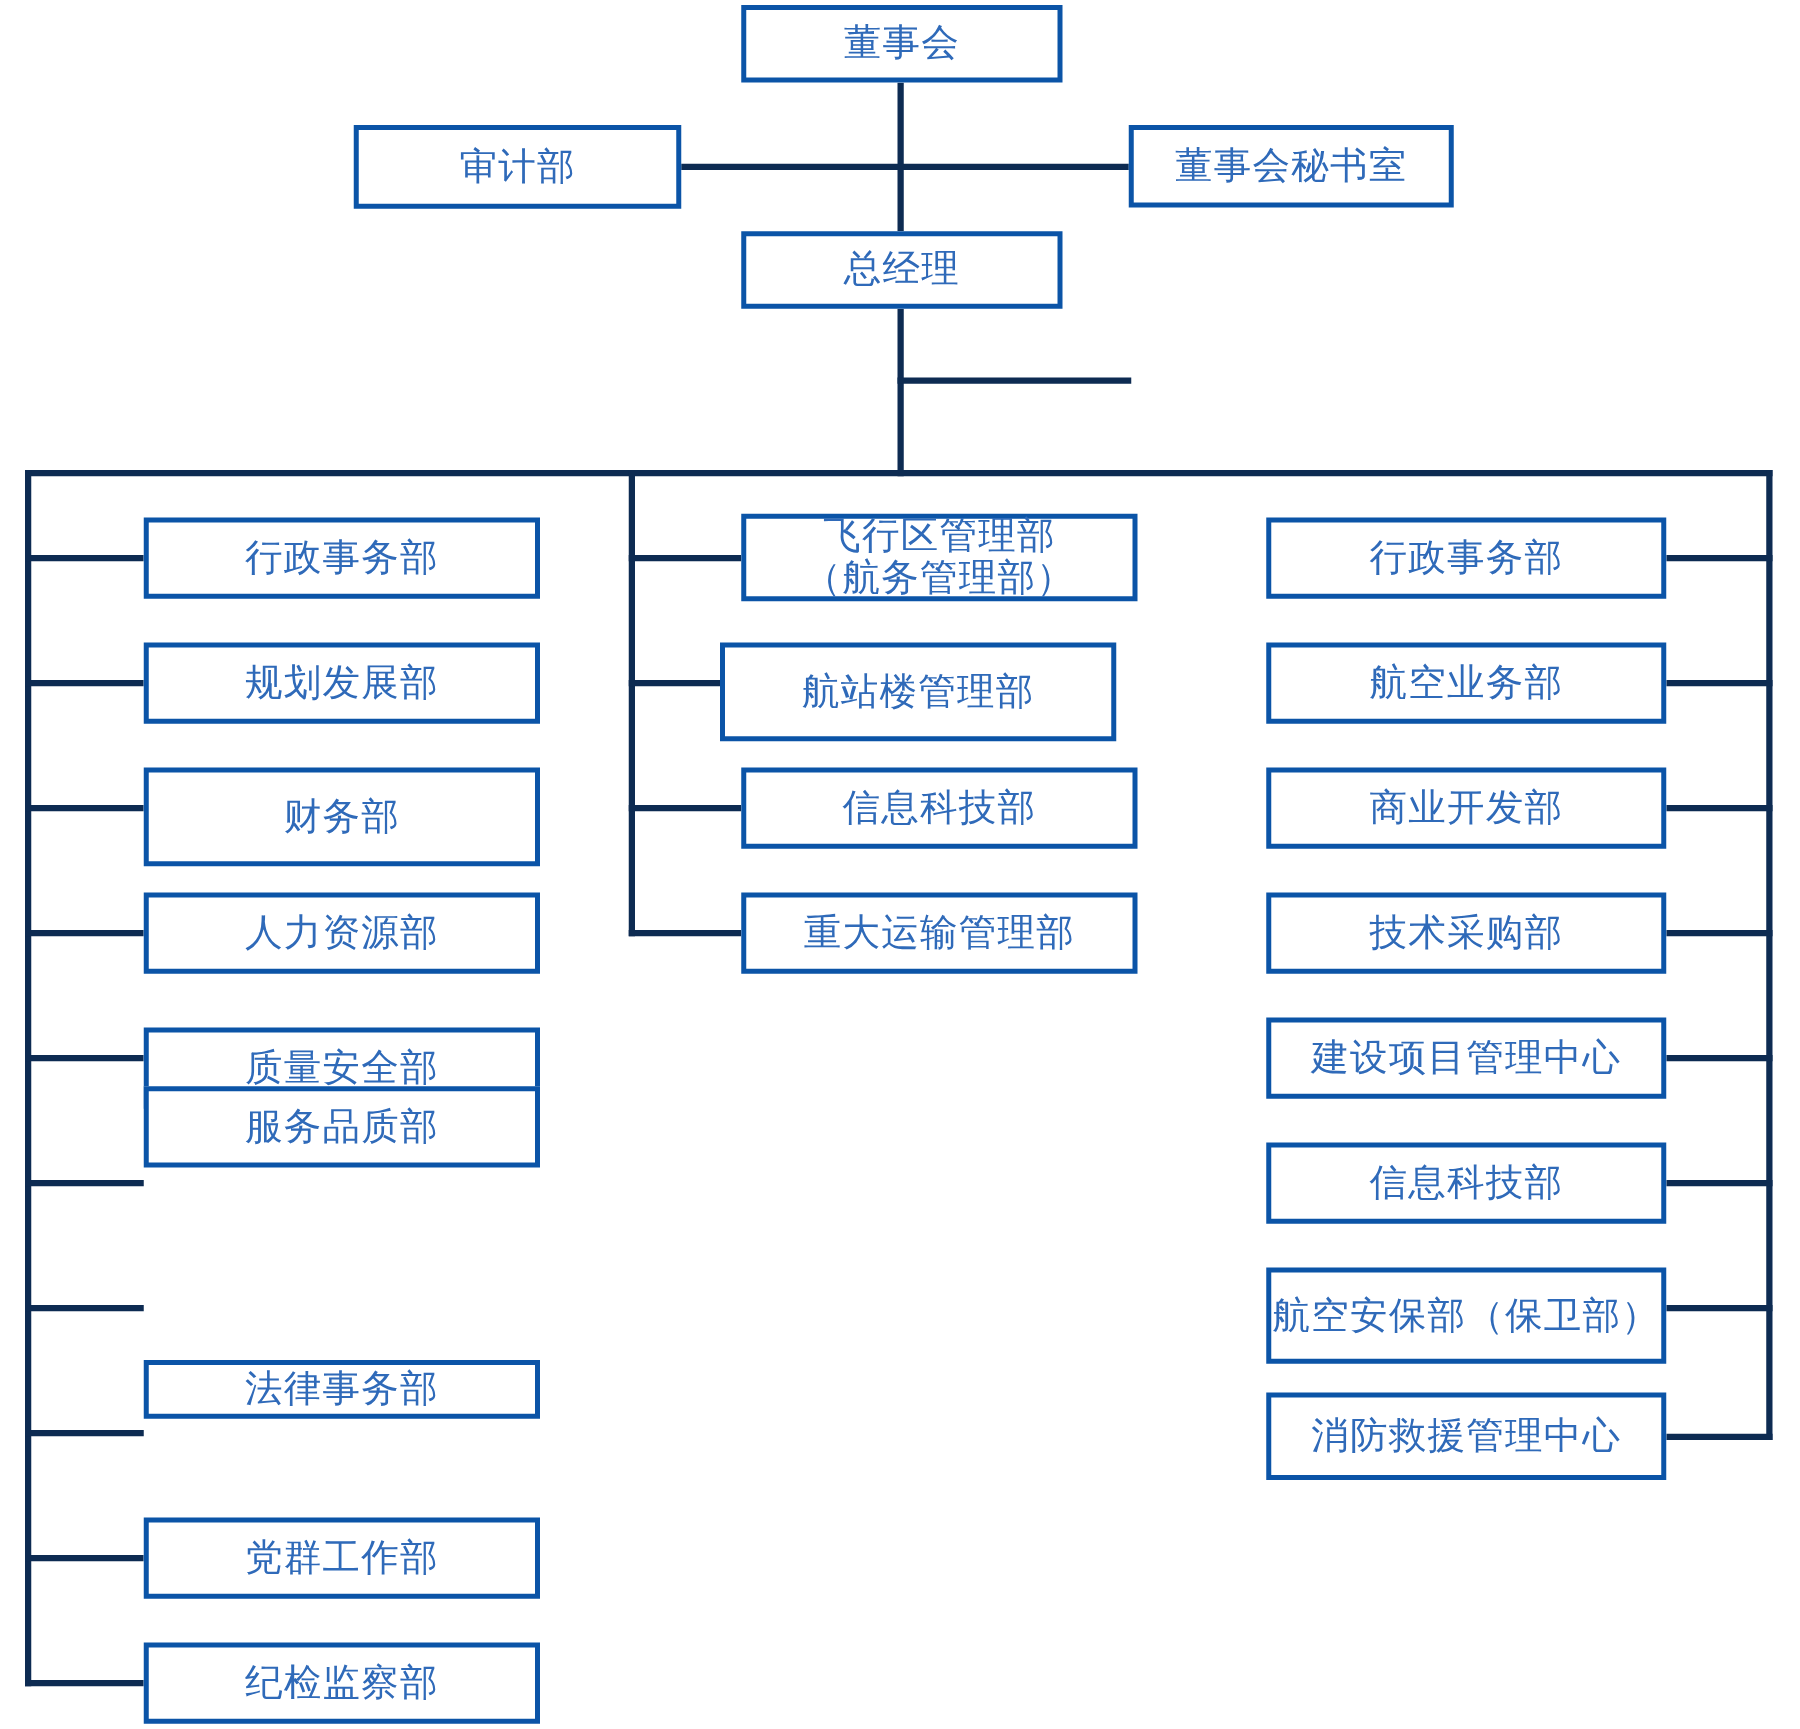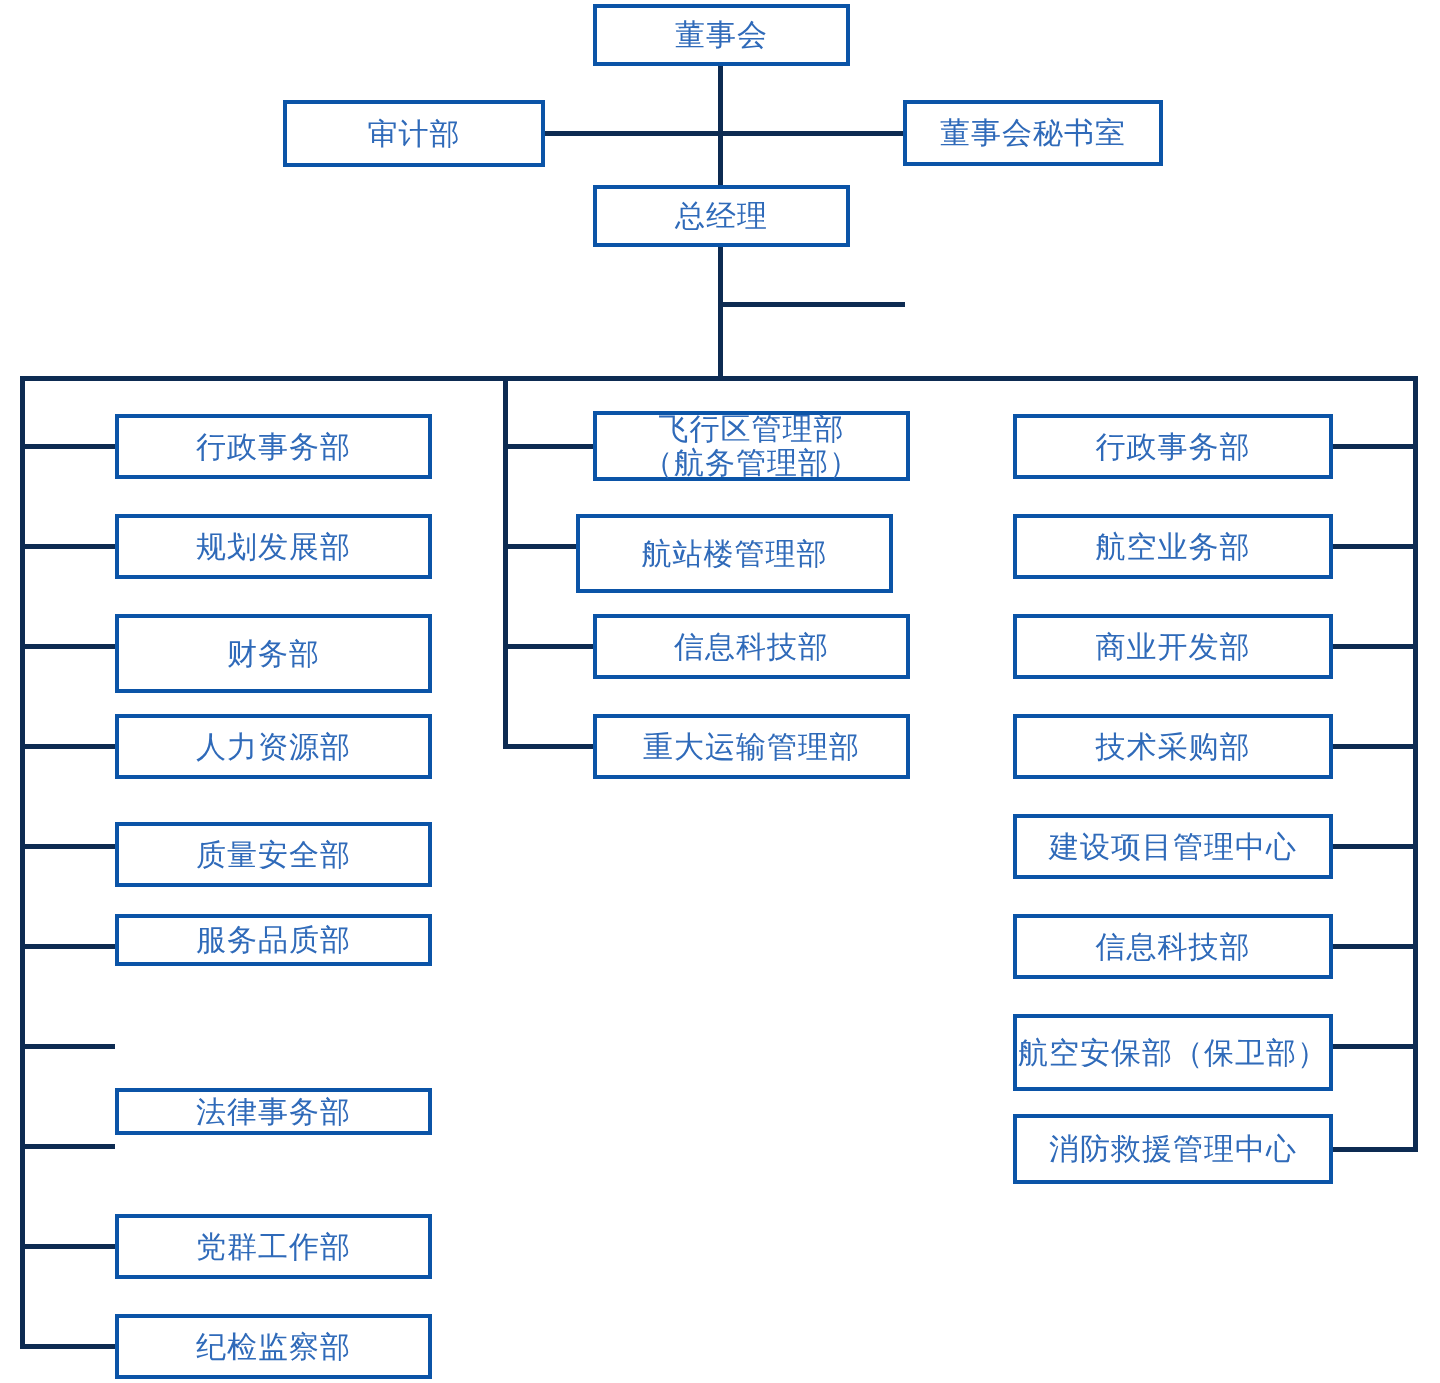--- a/index.html
+++ b/index.html
@@ -78,21 +78,21 @@
   <div class="node" style="left:593px;top:4px;width:257px;height:62px">董事会</div>
   <div class="node" style="left:283px;top:100px;width:262px;height:67px">审计部</div>
   <div class="node" style="left:903px;top:100px;width:260px;height:66px">董事会秘书室</div>
   <div class="node" style="left:593px;top:185px;width:257px;height:62px">总经理</div>
 
   <div class="node" style="left:115px;top:414px;width:317px;height:65px">行政事务部</div>
   <div class="node" style="left:115px;top:514px;width:317px;height:65px">规划发展部</div>
   <div class="node" style="left:115px;top:614px;width:317px;height:79px">财务部</div>
   <div class="node" style="left:115px;top:714px;width:317px;height:65px">人力资源部</div>
   <div class="node" style="left:115px;top:822px;width:317px;height:65px">质量安全部</div>
-  <div class="node" style="left:115px;top:914px;width:317px;height:52px">服务品质部</div>
+  <div class="node" style="left:115px;top:869px;width:317px;height:65px">服务品质部</div>
   <div class="node" style="left:115px;top:1088px;width:317px;height:47px">法律事务部</div>
   <div class="node" style="left:115px;top:1214px;width:317px;height:65px">党群工作部</div>
   <div class="node" style="left:115px;top:1314px;width:317px;height:65px">纪检监察部</div>
 
   <div class="node" style="left:593px;top:411px;width:317px;height:70px">飞行区管理部
 （航务管理部）</div>
   <div class="node" style="left:576px;top:514px;width:317px;height:79px">航站楼管理部</div>
   <div class="node" style="left:593px;top:614px;width:317px;height:65px">信息科技部</div>
   <div class="node" style="left:593px;top:714px;width:317px;height:65px">重大运输管理部</div>
 

